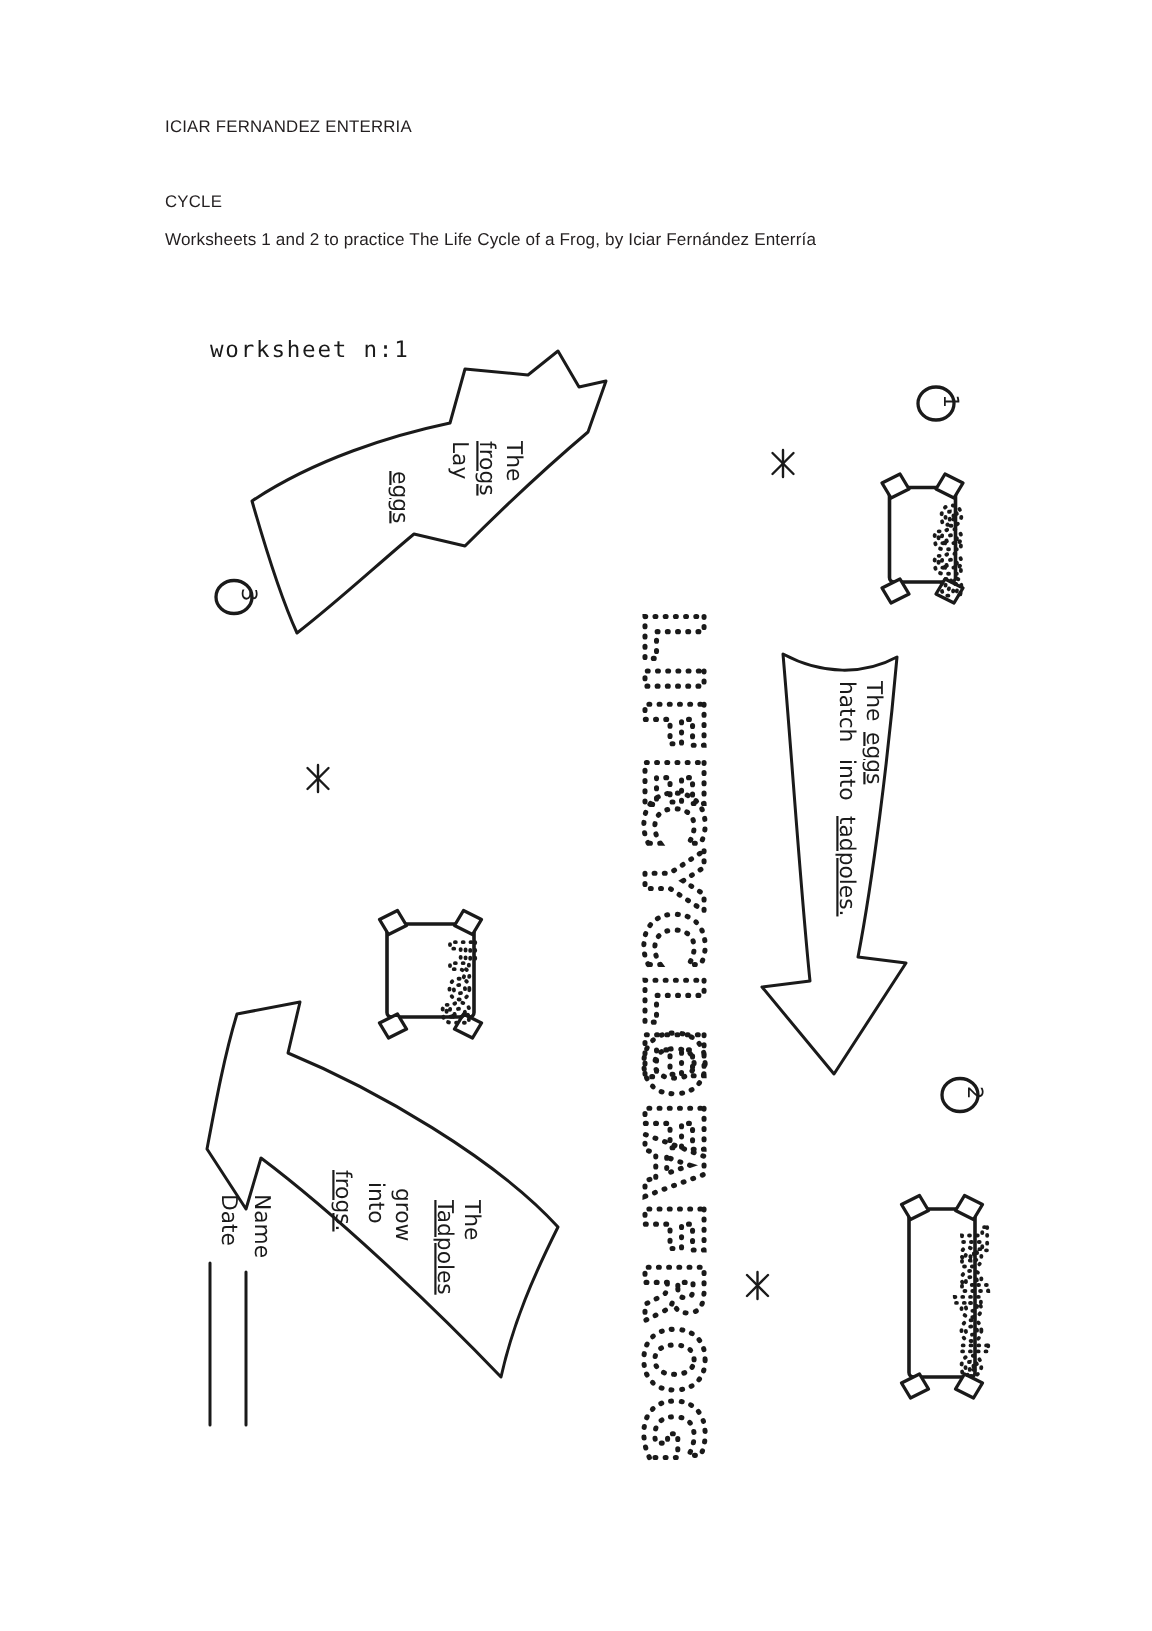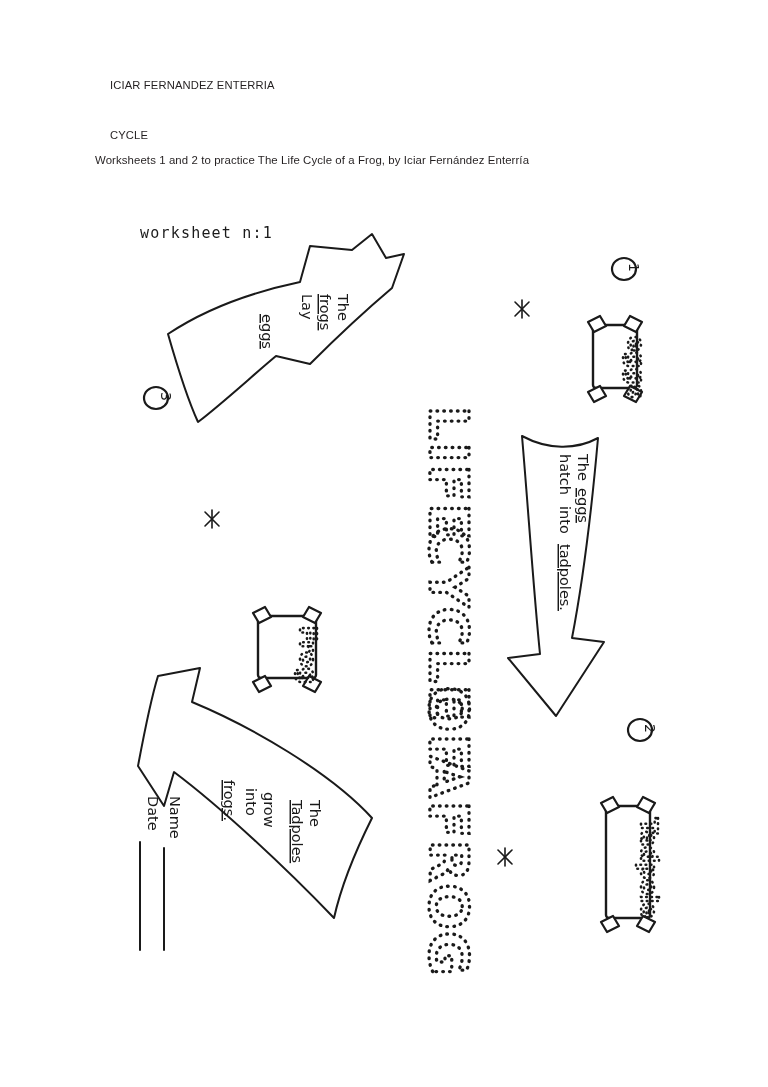--- a/index.html
+++ b/index.html
@@ -25,21 +25,21 @@
     line-height: 16.5px;
     letter-spacing: 0.15px;
     white-space: pre;
   }
   .doc-line {
     display: block;
     white-space: pre;
   }
   .intro-block {
     position: absolute;
-    left: 95px;
+    left: 110px;
     top: 144px;
     font-size: 11.4px;
     line-height: 33px;
     letter-spacing: 0.1px;
     white-space: nowrap;
   }
   .intro-line { display: block; white-space: nowrap; }
 
   
   #worksheet {

